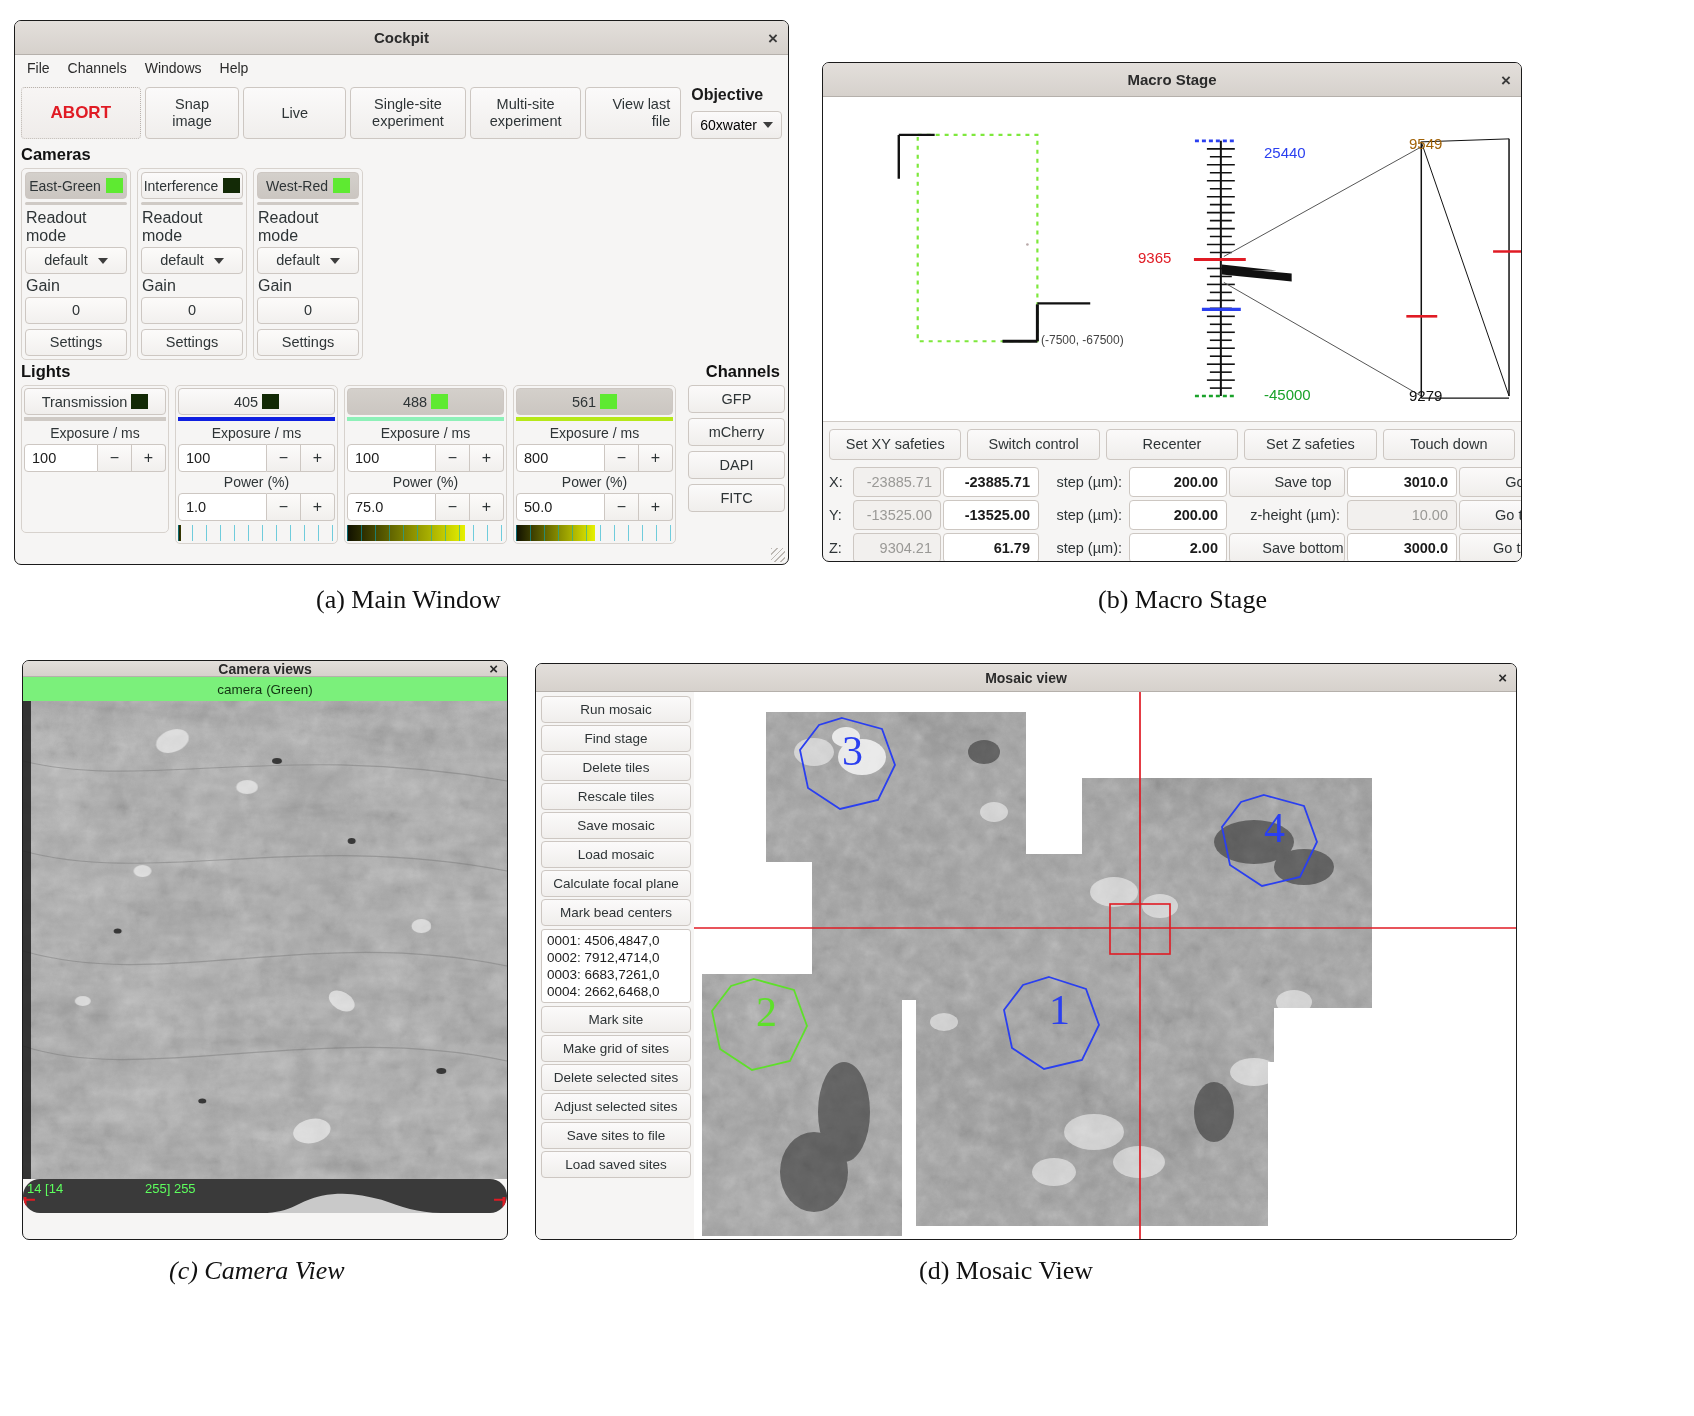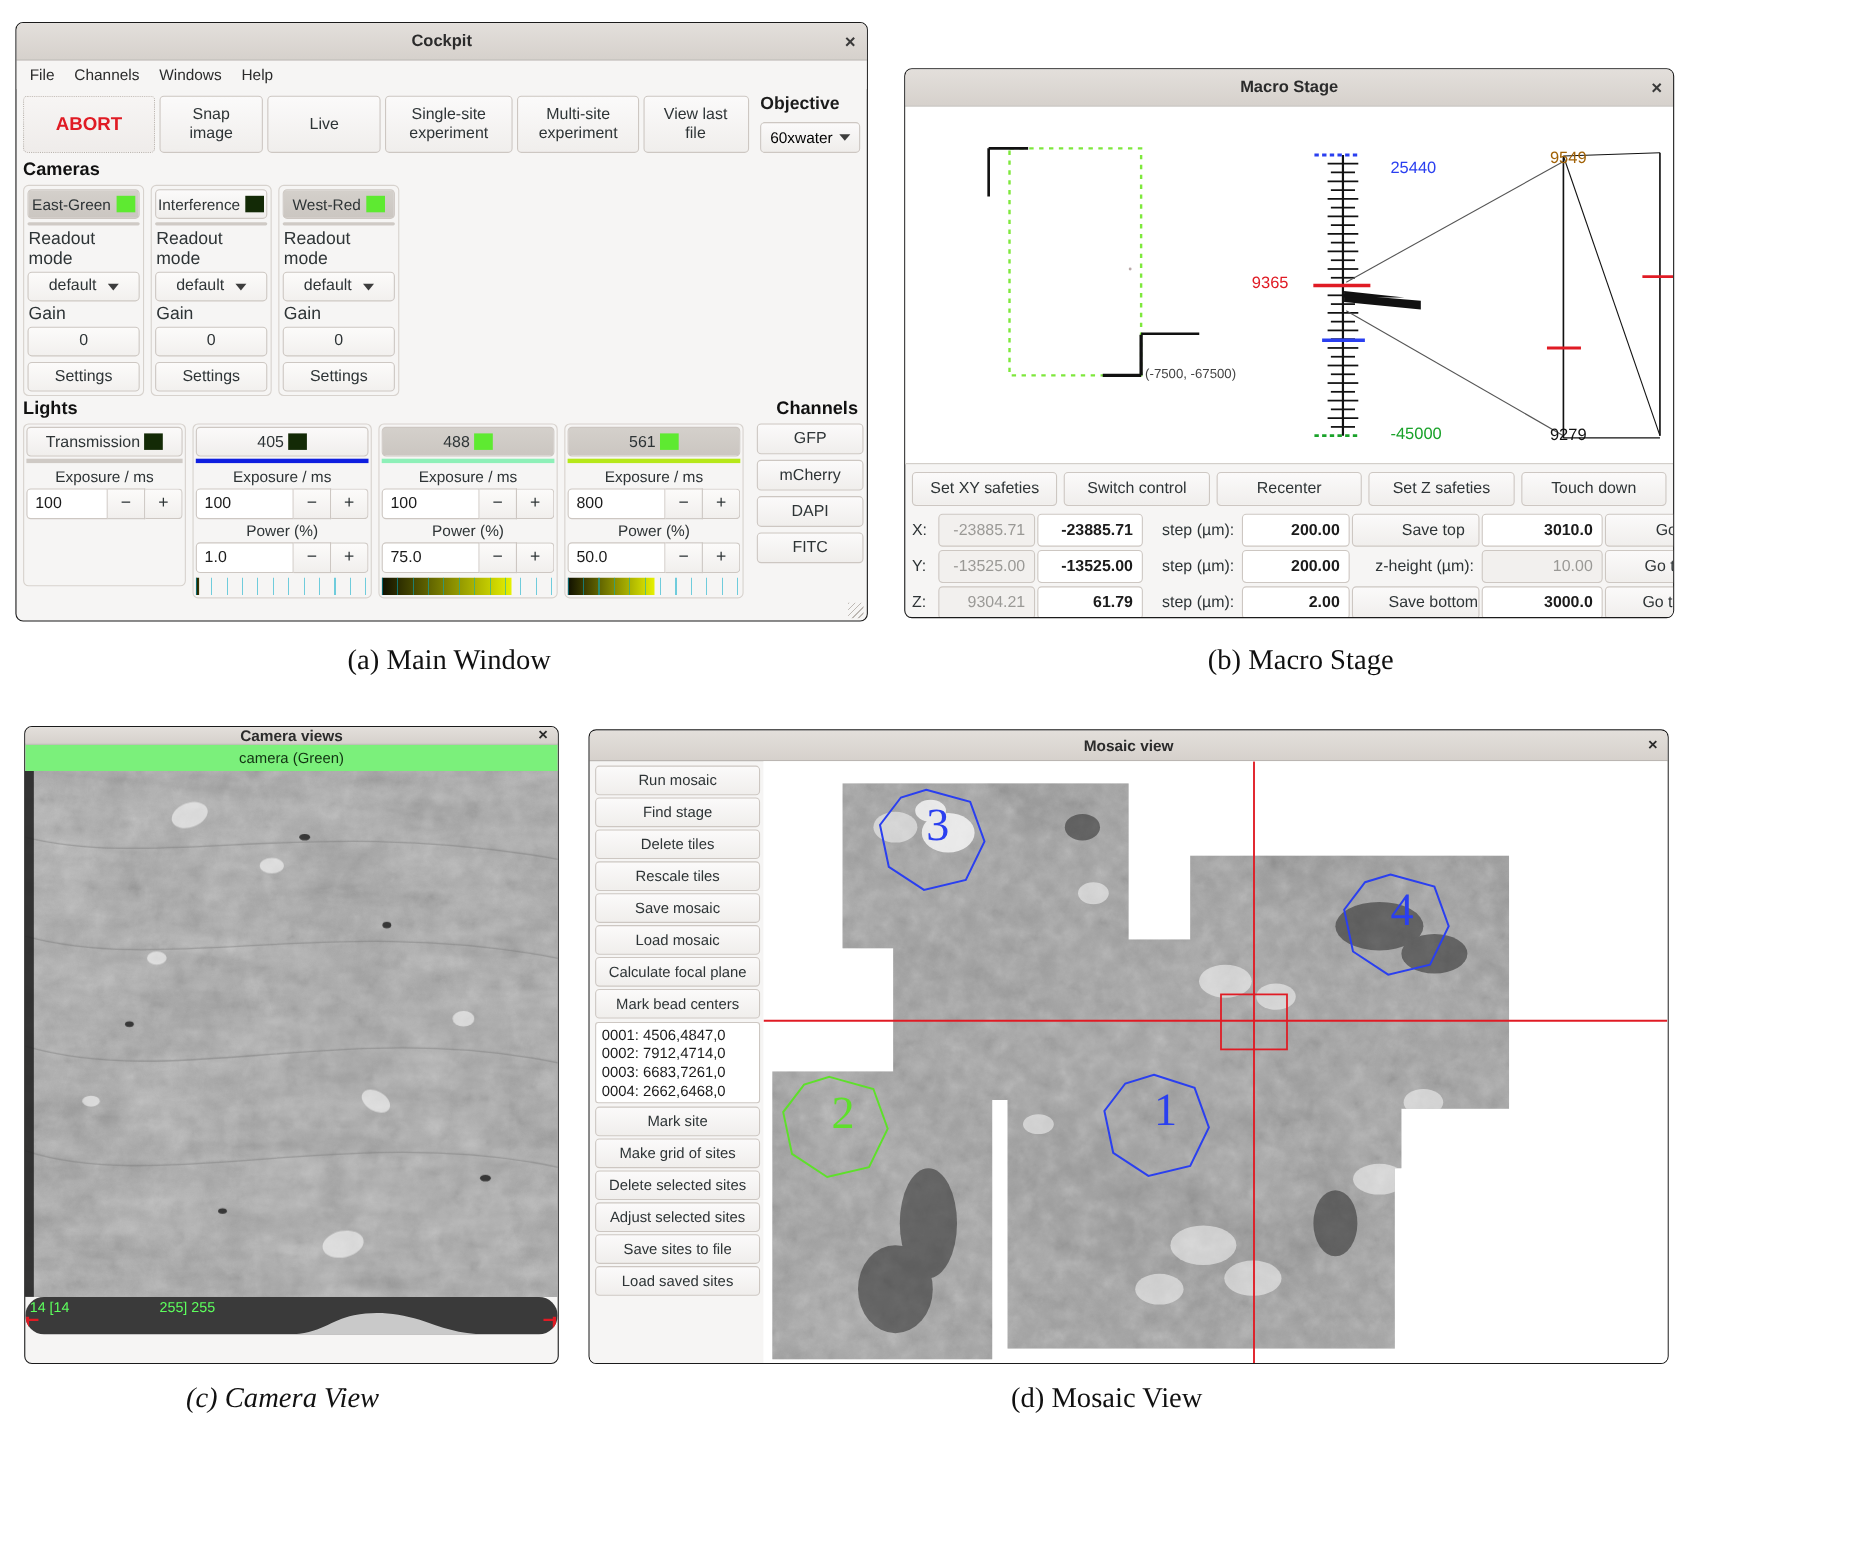--- a/index.html
+++ b/index.html
@@ -179,21 +179,21 @@
       </div>
       <div class="btn tbtn" style="width:103px">Live</div>
       <div class="btn tbtn" style="width:116px;flex-direction:column">
         <span>Single-site</span>
         <span>experiment</span>
       </div>
       <div class="btn tbtn" style="width:112px;flex-direction:column">
         <span>Multi-site</span>
         <span>experiment</span>
       </div>
-      <div class="btn tbtn" style="width:96px;flex-direction:column;align-items:center;padding-left:8px;justify-content:center">
+      <div class="btn tbtn" style="width:96px;flex-direction:column;align-items:flex-end;padding-left:8px;justify-content:center">
         <span>View last</span>
         <span>file</span>
       </div>
       <div class="objective-box">
         <div class="objective-title">Objective</div>
         <div class="objective-sel">
           <span>60xwater</span>
           <span class="caret"></span>
         </div>
       </div>

